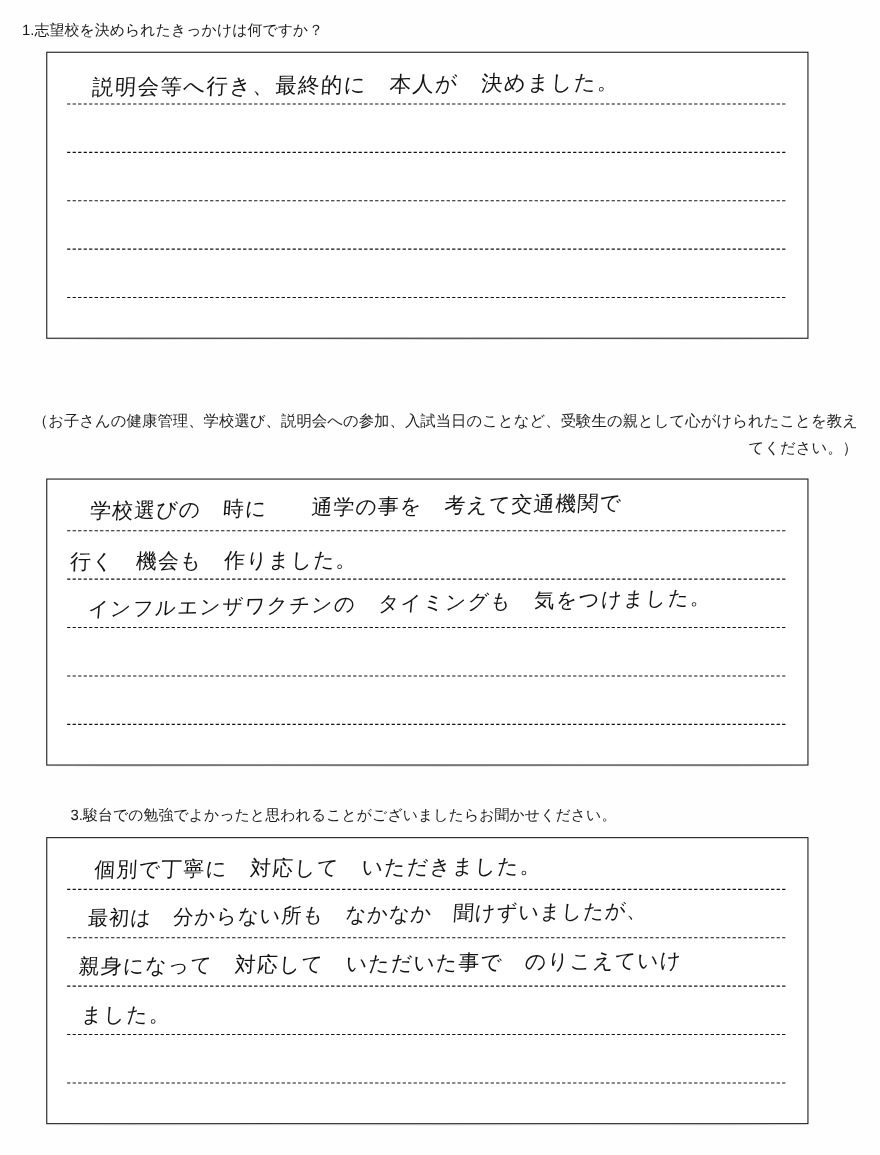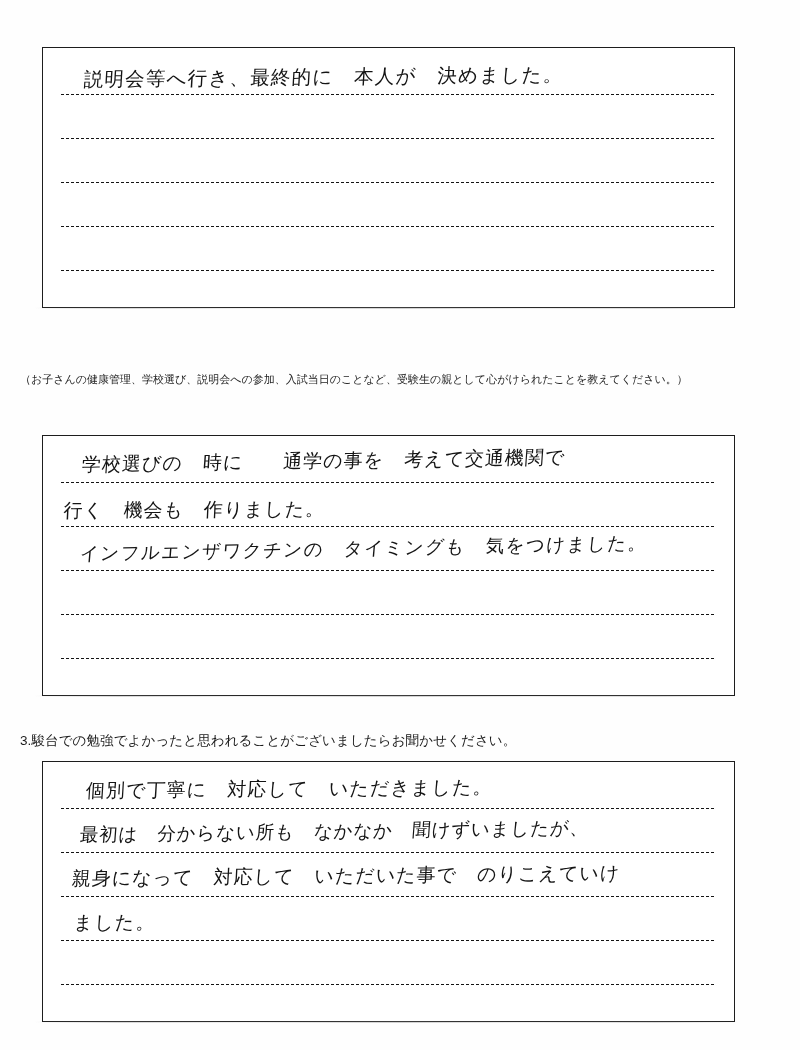--- a/index.html
+++ b/index.html
@@ -30,24 +30,25 @@
     font-size: 13.5px;
     line-height: 1.55;
     letter-spacing: 0.1px;
     color: #1b1b1b;
     white-space: nowrap;
   }
   .note-wrap {
     position: absolute;
     left: 20px;
     width: 760px;
-    font-size: 11px;
+    font-size: 14px;
     line-height: 1.75;
     color: #1f1f1f;
     white-space: normal;
+    text-align: right;
   }
 
   
   .answer-box {
     position: absolute;
     left: 42px;
     width: 693px;
     border: 1.4px solid #1d1d1d;
     background: #ffffff;
     box-sizing: border-box;
@@ -101,20 +102,21 @@
        rgba(120,120,120,0.28) 88%,
        rgba(120,120,120,0.00) 100%);
     pointer-events: none;
   }
 </style>
 </head>
 <body>
 
 <div class="page">
 
+  <div class="question" style="top:18px;">1.志望校を決められたきっかけは何ですか？</div>
 
   <div class="answer-box" style="top:47px; height:261px;">
     <div class="rules">
       <div class="rule" style="top:46px;"></div>
       <div class="rule" style="top:90px;"></div>
       <div class="rule" style="top:134px;"></div>
       <div class="rule" style="top:178px;"></div>
       <div class="rule" style="top:222px;"></div>
     </div>
     <div class="hand-layer">
@@ -137,21 +139,21 @@
     </div>
     <div class="hand-layer">
       <div class="hw hw-2" style="left:38px; top:16px;">学校選びの　時に　　通学の事を　考えて交通機関で</div>
       <div class="hw hw-3" style="left:20px; top:62px;">行く　機会も　作りました。</div>
       <div class="hw hw-4" style="left:36px; top:105px;">インフルエンザワクチンの　タイミングも　気をつけました。</div>
     </div>
   </div>
 
   <div class="scan-smudge" style="left:34px; width:706px; top:695px;"></div>
 
-  <div class="question" style="top:731px;">3.駿台での勉強でよかったと思われることがございましたらお聞かせください。</div>
+  <div class="question" style="top:731px;margin-left:44px;">3.駿台での勉強でよかったと思われることがございましたらお聞かせください。</div>
 
   <div class="answer-box" style="top:761px; height:261px;">
     <div class="rules">
       <div class="rule" style="top:46px;"></div>
       <div class="rule" style="top:90px;"></div>
       <div class="rule" style="top:134px;"></div>
       <div class="rule" style="top:178px;"></div>
       <div class="rule" style="top:222px;"></div>
     </div>
     <div class="hand-layer">

